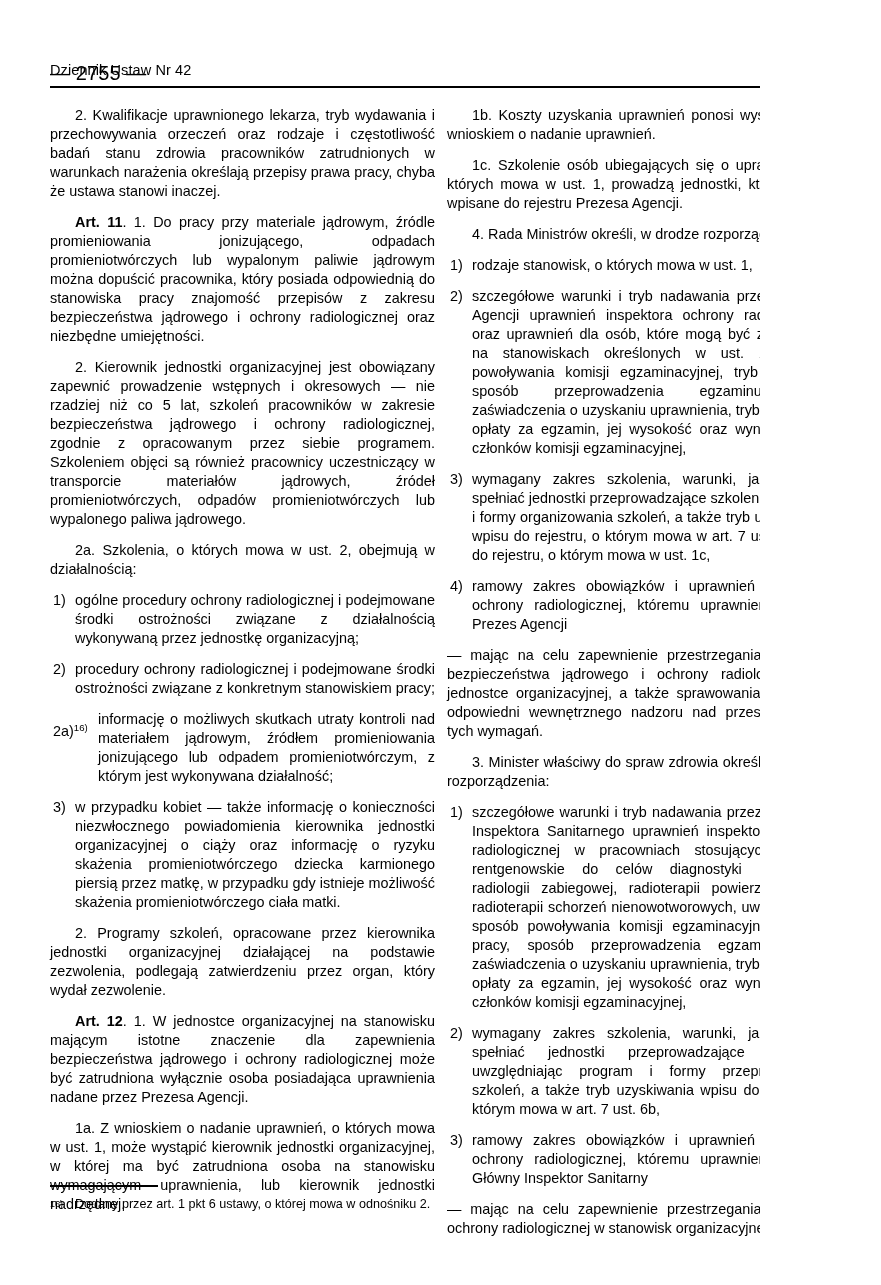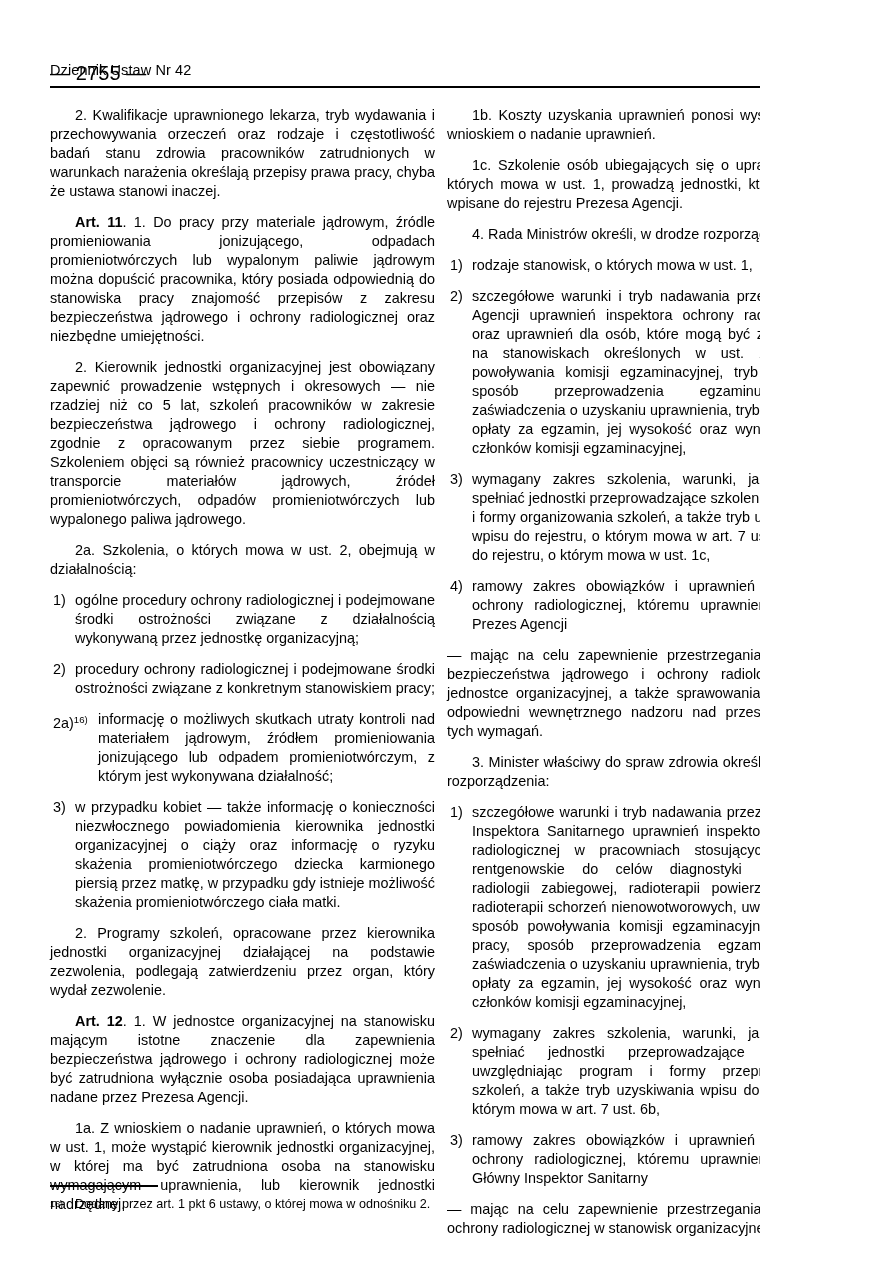--- a/index.html
+++ b/index.html
@@ -100,21 +100,21 @@
   }
   .item > .marker {
     position: absolute;
     left: 3px;
     top: 0;
     width: 22px;
     text-align: left;
     white-space: nowrap;
   }
   .item.item-wide { padding-left: 48px; }
-  .item.item-wide > .marker { width: 46px; }
+  .item.item-wide > .marker { width: 46px; margin-top: 8px; }
 
   b, .bold { font-weight: bold; }
   .sup {
     font-size: 9.6px;
     vertical-align: 5px;
     font-weight: normal;
   }
 
   
   .footnote-wrap {

